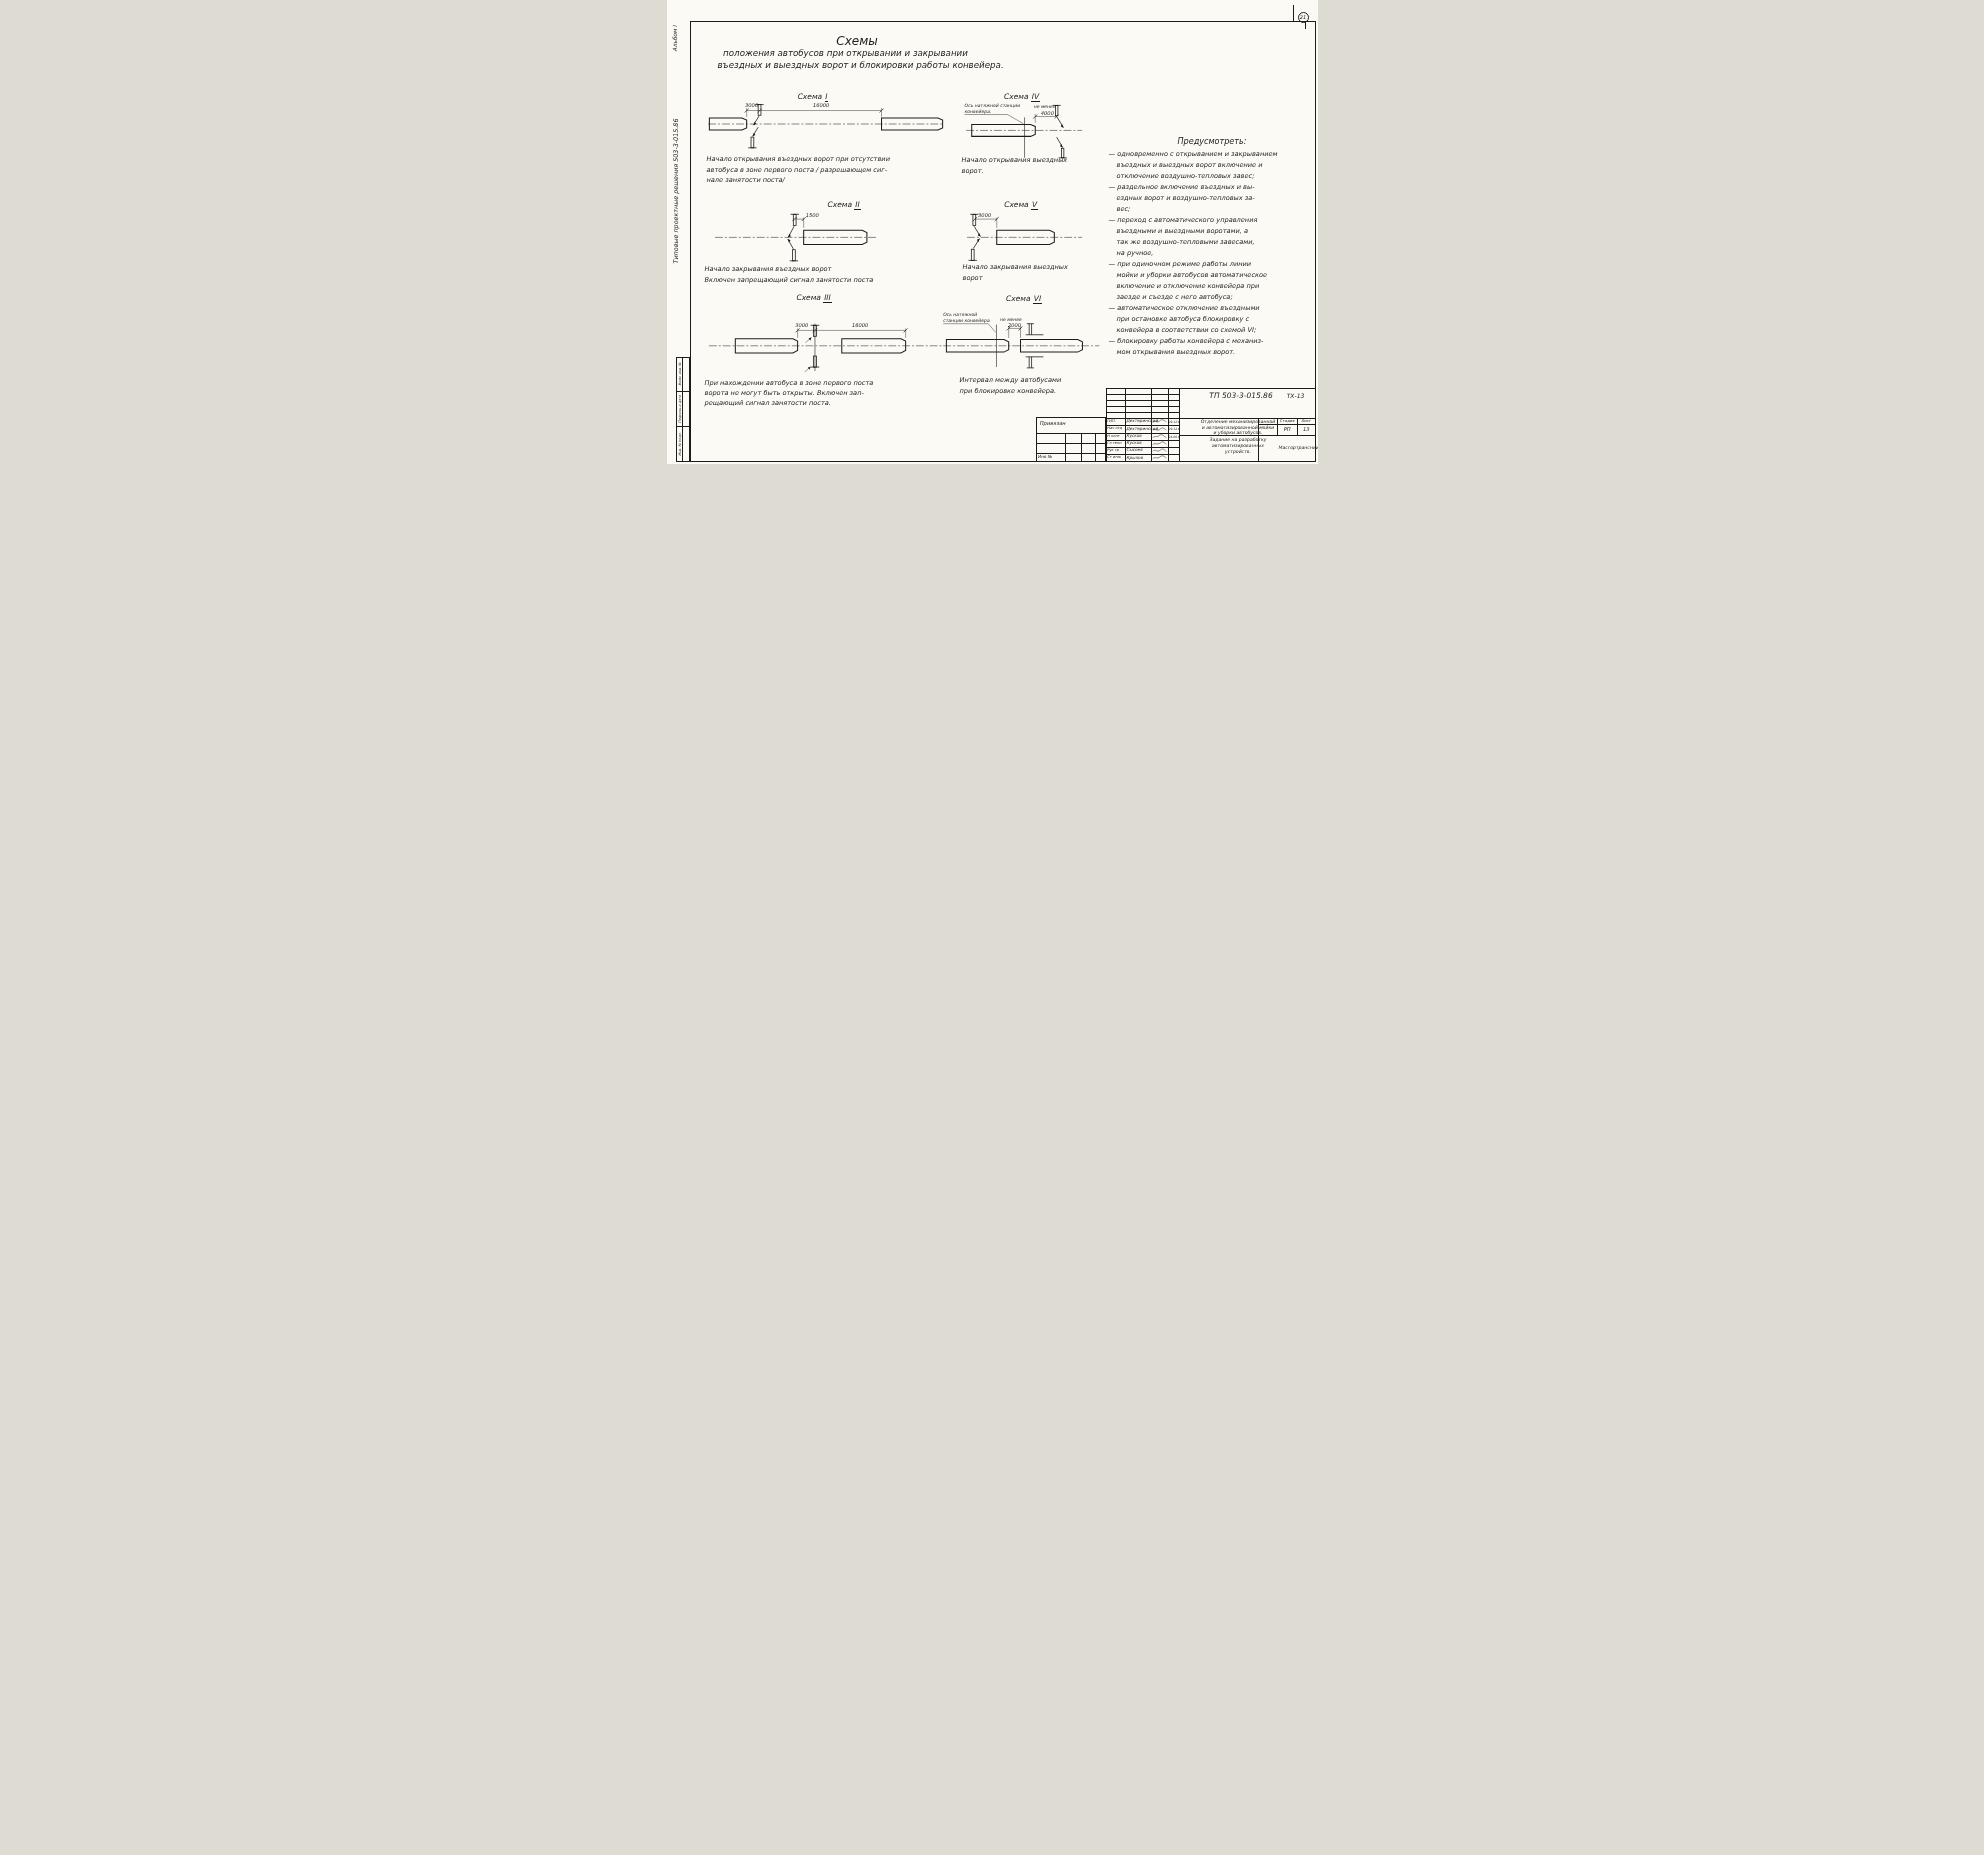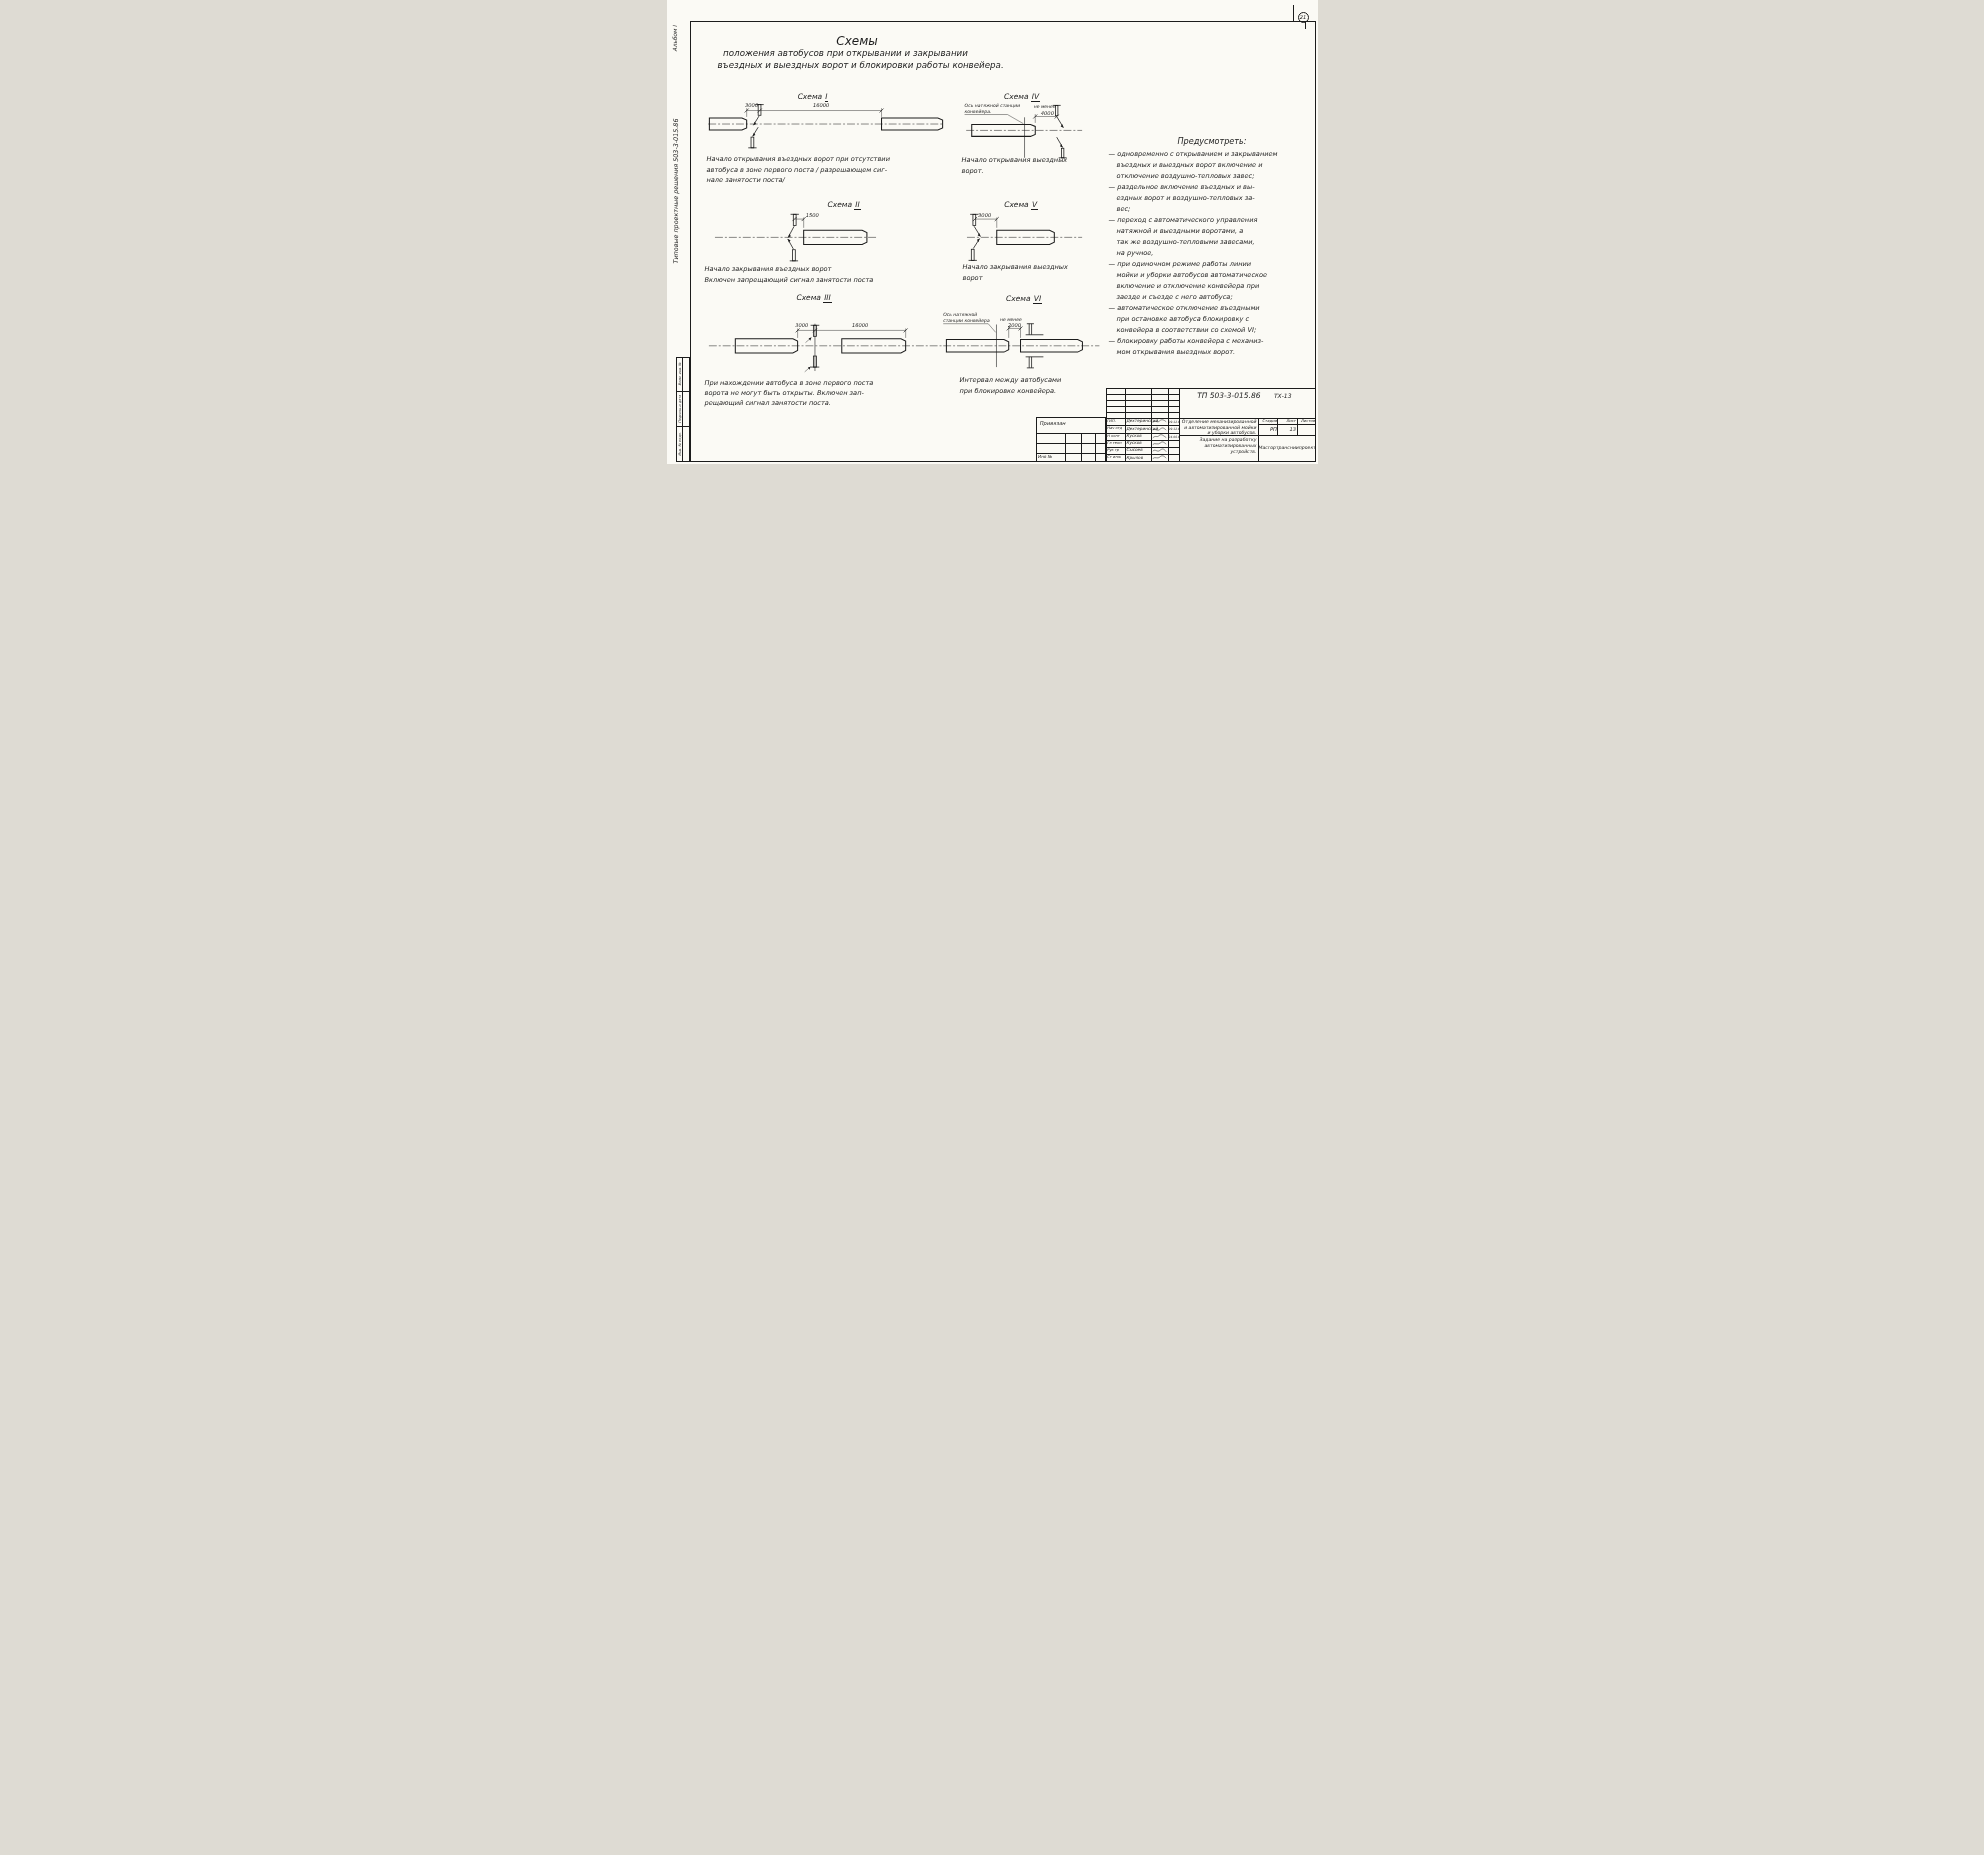--- a/index.html
+++ b/index.html
@@ -25,21 +25,21 @@
   .num{border-bottom:0.8px solid #1c1c1c;padding:0 0.8px;}
   .cap{position:absolute;font-style:italic;font-size:6.6px;line-height:10.7px;white-space:nowrap;}
   .cap3{line-height:10px;}
   .title-line{position:absolute;font-style:italic;text-align:center;white-space:nowrap;}
   .note-heading{position:absolute;font-style:italic;font-size:8.1px;text-align:center;width:83px;}
   .note-line{font-style:italic;font-size:6.6px;height:11px;white-space:nowrap;}
   .note-line.c{padding-left:8px;}
   .rot{position:absolute;transform:rotate(-90deg);transform-origin:left bottom;
        font-style:italic;white-space:nowrap;text-align:center;}
   .tb-text{position:absolute;font-style:italic;white-space:nowrap;}
-  .tb-center{text-align:right;}
+  .tb-center{text-align:center;margin-left:20px;}
   .circle21{position:absolute;width:9px;height:9px;border:0.8px solid #1c1c1c;border-radius:50%;
             font-size:5.2px;font-style:italic;text-align:center;line-height:9px;}
 </style>
 </head>
 <body>
 
 <div class="page">
 
   <div class="hl" style="left:23px;top:20.6px;width:626px;"></div>
   <div class="hl" style="left:23px;top:461px;width:626px;"></div>
@@ -270,21 +270,21 @@
 
   <div class="note-heading" style="left:504px;top:136px;">Предусмотреть:</div>
   <div class="abs" style="left:442px;top:150px;width:208px;">
     <div class="note-line">— одновременно с открыванием и закрыванием</div>
     <div class="note-line c">въездных и выездных ворот включение и</div>
     <div class="note-line c">отключение воздушно-тепловых завес;</div>
     <div class="note-line">— раздельное включение въездных и вы-</div>
     <div class="note-line c">ездных ворот и воздушно-тепловых за-</div>
     <div class="note-line c">вес;</div>
     <div class="note-line">— переход с автоматического управления</div>
-    <div class="note-line c">натяжной и выездными воротами, а</div>
+    <div class="note-line c">въездными и выездными воротами, а</div>
     <div class="note-line c">так же воздушно-тепловыми завесами,</div>
     <div class="note-line c">на ручное,</div>
     <div class="note-line">— при одиночном режиме работы линии</div>
     <div class="note-line c">мойки и уборки автобусов автоматическое</div>
     <div class="note-line c">включение и отключение конвейера при</div>
     <div class="note-line c">заезде и съезде с него автобуса;</div>
     <div class="note-line">— автоматическое отключение въездными</div>
     <div class="note-line c">при остановке автобуса блокировку с</div>
     <div class="note-line c">конвейера в соответствии со схемой VI;</div>
     <div class="note-line">— блокировку работы конвейера с механиз-</div>

